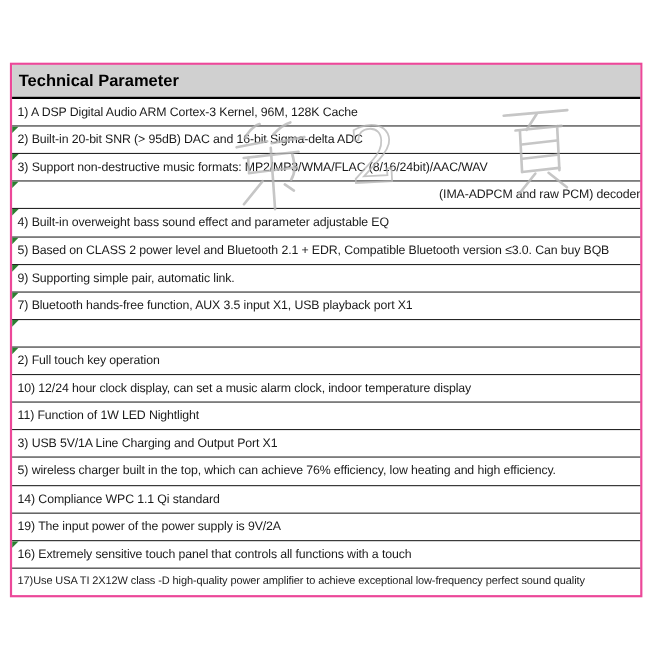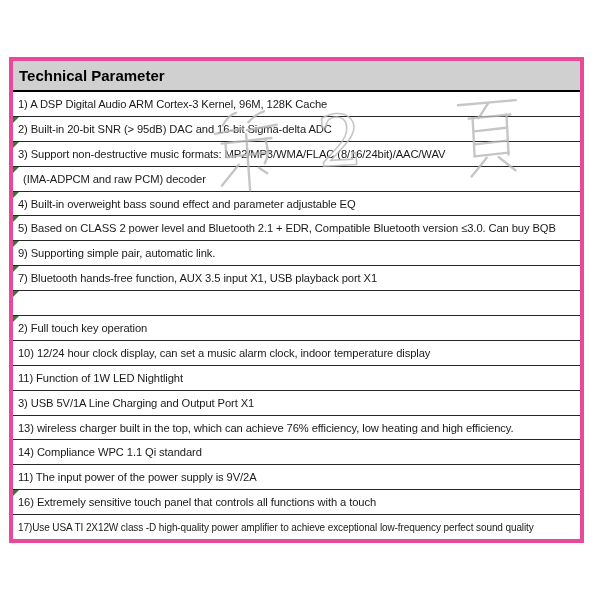--- a/index.html
+++ b/index.html
@@ -4,40 +4,40 @@
 <style>
   html,body{
     margin:0;padding:0;background:#ffffff;
     font-family:"Liberation Sans",sans-serif;
   }
   .page{
     position:relative;width:600px;height:600px;background:#ffffff;overflow:hidden;
   }
   .tp-table{
     position:absolute;left:9px;top:57px;width:575px;height:486px;
-    border:4px solid #ec4899;box-sizing:border-box;background:#fff;
+    border:2px solid #ec4899;box-sizing:border-box;background:#fff;
   }
   .header-row{
     height:31px;background:#d0d0d0;border-bottom:2px solid #000;
     display:flex;align-items:center;padding-left:6px;box-sizing:border-box;
   }
   .header-row .title{
     font-weight:bold;font-size:15px;color:#000;letter-spacing:0;
   }
   .rows{
     display:flex;flex-direction:column;height:calc(100% - 31px);
   }
   .row{
     flex:1;position:relative;display:flex;align-items:center;
     padding-left:5px;padding-right:0;box-sizing:border-box;
     border-bottom:1px solid #262626;
     overflow:hidden;
   }
   .row:last-child{border-bottom:none;}
-  .row.indent{padding-left:10px;}
+  .row.indent{padding-left:10px;justify-content:flex-end;}
   .row-text{
     font-size:11.2px;color:#1a1a1a;letter-spacing:-0.1px;white-space:nowrap;
   }
   .marker{
     position:absolute;left:0;top:0;width:0;height:0;
     border-top:6px solid #2e7d32;border-right:6px solid transparent;
   }
   .watermark{
     position:absolute;left:202px;top:100px;width:330px;height:95px;
     transform:rotate(-3deg);opacity:0.8;pointer-events:none;z-index:5;
@@ -114,31 +114,31 @@
           <span class="row-text">11) Function of 1W LED Nightlight</span>
         </div>
 
         <div class="row">
 
           <span class="row-text">3) USB 5V/1A Line Charging and Output Port X1</span>
         </div>
 
         <div class="row">
 
-          <span class="row-text">13) wireless charger built in the top, which can achieve 76% efficiency, low heating and high efficiency.</span>
+          <span class="row-text">5) wireless charger built in the top, which can achieve 76% efficiency, low heating and high efficiency.</span>
         </div>
 
         <div class="row">
 
           <span class="row-text">14) Compliance WPC 1.1 Qi standard</span>
         </div>
 
         <div class="row">
 
-          <span class="row-text">11) The input power of the power supply is 9V/2A</span>
+          <span class="row-text">19) The input power of the power supply is 9V/2A</span>
         </div>
 
         <div class="row">
           <span class="marker"></span>
           <span class="row-text">16) Extremely sensitive touch panel that controls all functions with a touch</span>
         </div>
 
         <div class="row">
 
           <span class="row-text" style="font-size: 10px;">17)Use USA TI 2X12W class -D high-quality power amplifier to achieve exceptional low-frequency perfect sound quality</span>

